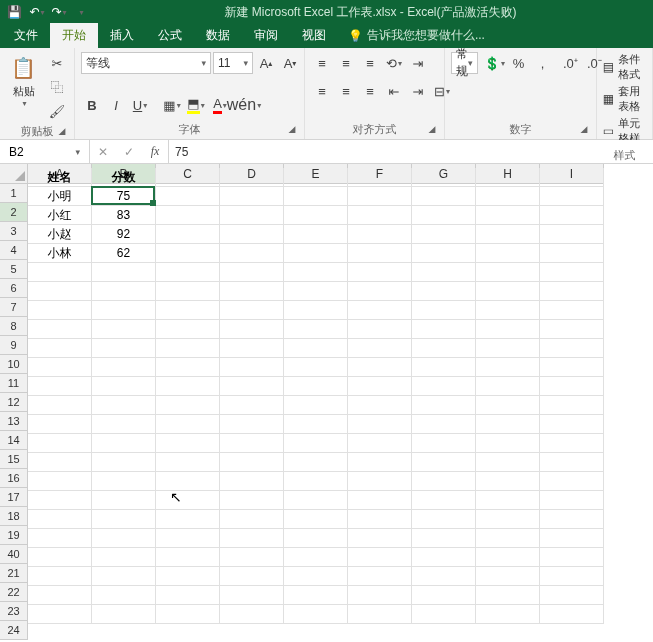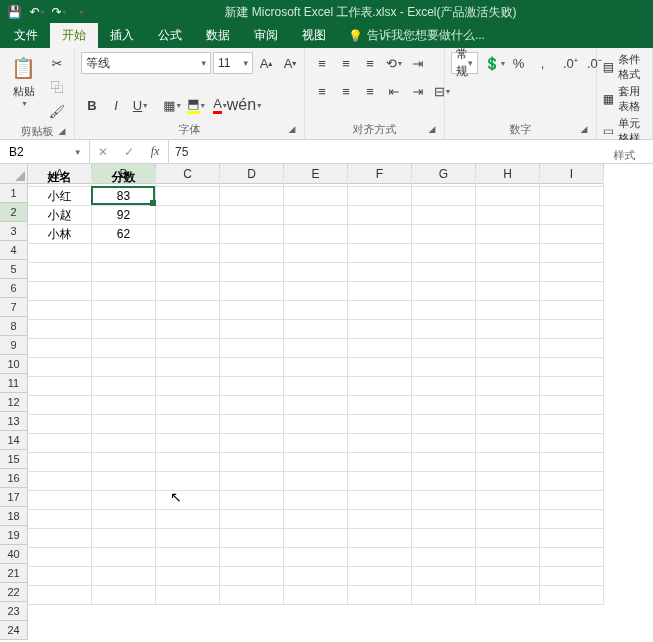--- a/index.html
+++ b/index.html
@@ -268,20 +268,31 @@
         <div class="cell bold">分数</div>
         <div class="cell"></div>
         <div class="cell"></div>
         <div class="cell"></div>
         <div class="cell"></div>
         <div class="cell"></div>
         <div class="cell"></div>
         <div class="cell"></div>
       </div>
       <div class="cell-row">
+        <div class="cell">小明</div>
+        <div class="cell">75</div>
+        <div class="cell"></div>
+        <div class="cell"></div>
+        <div class="cell"></div>
+        <div class="cell"></div>
+        <div class="cell"></div>
+        <div class="cell"></div>
+        <div class="cell"></div>
+      </div>
+      <div class="cell-row">
         <div class="cell">小红</div>
         <div class="cell">83</div>
         <div class="cell"></div>
         <div class="cell"></div>
         <div class="cell"></div>
         <div class="cell"></div>
         <div class="cell"></div>
         <div class="cell"></div>
         <div class="cell"></div>
       </div>

